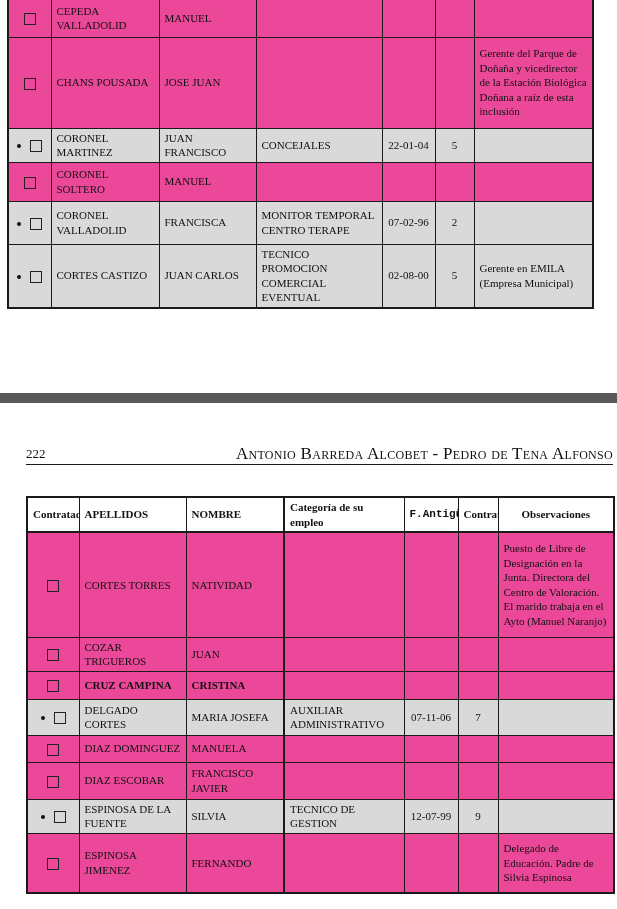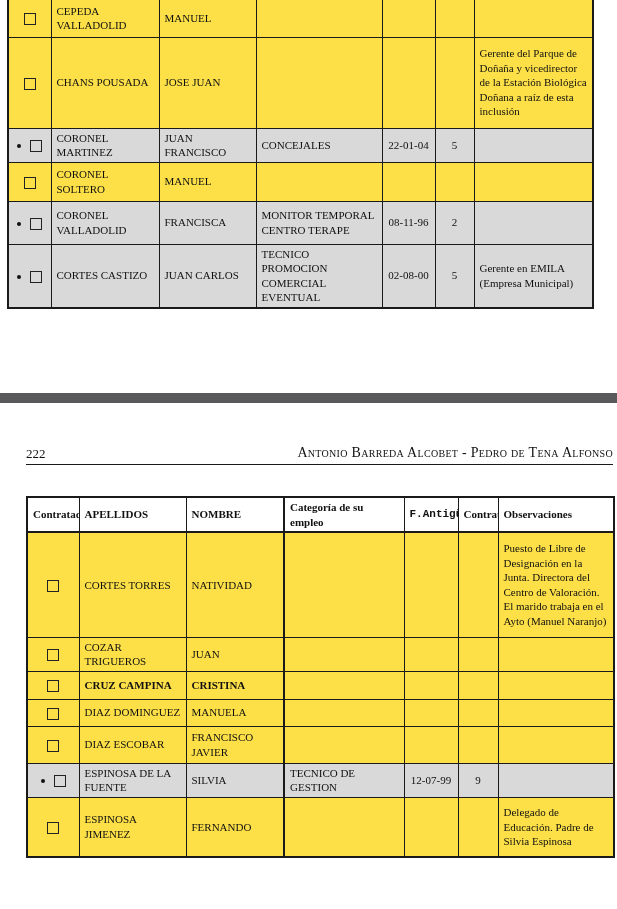--- a/index.html
+++ b/index.html
@@ -5,55 +5,55 @@
   :root{
     --shaded:#d9d9d9;
     --gap:#59595b;
     --border:#1a1a1a;
     --ink:#111;
   }
   html,body{margin:0;padding:0;}
   body{width:617px;height:909px;background:#fff;font-family:"Liberation Serif","DejaVu Serif",serif;color:var(--ink);}
   .page{position:relative;width:617px;height:909px;overflow:hidden;background:#fff;}
 
-  table.doc{border-collapse:collapse;table-layout:fixed;position:absolute;background:#fde047;}
+  table.doc{border-collapse:collapse;table-layout:fixed;position:absolute;background:#ec4899;}
   table.doc td,table.doc th{border:1px solid var(--border);vertical-align:middle;padding:2px 5px;font-size:11px;line-height:1.32;overflow:hidden;}
   tr.shaded td{background:var(--shaded);}
 
   
   #top-table{left:7px;top:0;width:585px;border-left:2px solid var(--border);border-right:2px solid var(--border);border-bottom:2px solid var(--border);}
   #top-table tr:first-child td{border-top:none;}
 
   
   #bottom-table{left:26px;top:496px;width:587px;border:2px solid var(--border);}
   #bottom-table th{border-top:2px solid var(--border);border-bottom:2px solid var(--border);font-weight:bold;background:#fff;}
   #bottom-table td.c-categoria,#bottom-table th.h-categoria{border-left:2px solid var(--border);}
 
   .c-check{text-align:center;padding:1px;}
   .c-date,.c-num{text-align:center;}
   .c-obs{padding:2px 4px;}
   .c-name,.c-first,.c-categoria{padding:2px 4px;}
 
   th.h-contratado,th.h-contratos{font-size:9.5px;text-align:center;}
   th.h-apellidos,th.h-nombre,th.h-categoria{font-size:11.5px;text-align:left;padding-left:5px;}
   th.h-fantigu{font-size:11px;text-align:left;font-family:Liberation Mono, monospace;}
-  th.h-observaciones{font-size:10px;text-align:left;}
+  th.h-observaciones{font-size:10px;text-align:center;}
 
   .cb{display:inline-block;width:10px;height:10px;border:1.4px solid #222;vertical-align:middle;background:transparent;}
   .bullet{display:inline-block;width:4px;height:4px;border-radius:50%;background:#111;vertical-align:middle;margin-right:9px;}
 
   .h37{height:37px;} .h91{height:91px;} .h40{height:24px;} .h39{height:39px;margin-top:17px;}
   .h43{height:43px;} .h57{height:57px;} .h27{height:27px;} .h105{height:105px;}
   .h25{height:25px;} .h28{height:28px;font-weight:bold;} .h36{height:36px;} .h60{height:60px;}
 
   #page-gap{position:absolute;left:0;top:393px;width:617px;height:10px;background:var(--gap);}
 
   #page-head{position:absolute;left:26px;top:444px;width:587px;height:20px;border-bottom:1px solid var(--border);display:flex;justify-content:space-between;align-items:center;}
   #page-num{font-size:13px;line-height:1;padding-bottom:2px;}
-  #running-title{font-size:14px;line-height:1;padding-bottom:2px;font-variant:small-caps;letter-spacing:0.3px;}
+  #running-title{font-size:17px;line-height:1;padding-bottom:2px;font-variant:small-caps;letter-spacing:0.3px;}
 </style>
 </head>
 <body>
 
 <div class="page">
 
   <table class="doc" id="top-table">
     <colgroup>
       <col style="width:43px">
         <col style="width:108px">
@@ -98,21 +98,21 @@
       <td class="c-categoria"></td>
       <td class="c-date"></td>
       <td class="c-num"></td>
       <td class="c-obs"></td>
     </tr>
     <tr class="h43 shaded">
       <td class="c-check"><span class="bullet"></span><span class="cb"></span></td>
       <td class="c-name">CORONEL VALLADOLID</td>
       <td class="c-first">FRANCISCA</td>
       <td class="c-categoria">MONITOR TEMPORAL CENTRO TERAPE</td>
-      <td class="c-date">08-11-96</td>
+      <td class="c-date">07-02-96</td>
       <td class="c-num">2</td>
       <td class="c-obs"></td>
     </tr>
     <tr class="h57 shaded">
       <td class="c-check"><span class="bullet"></span><span class="cb"></span></td>
       <td class="c-name">CORTES CASTIZO</td>
       <td class="c-first">JUAN CARLOS</td>
       <td class="c-categoria">TECNICO PROMOCION COMERCIAL EVENTUAL</td>
       <td class="c-date">02-08-00</td>
       <td class="c-num">5</td>
@@ -168,20 +168,29 @@
     </tr>
     <tr class="h28">
       <td class="c-check"><span class="cb"></span></td>
       <td class="c-name">CRUZ CAMPINA</td>
       <td class="c-first">CRISTINA</td>
       <td class="c-categoria"></td>
       <td class="c-date"></td>
       <td class="c-num"></td>
       <td class="c-obs"></td>
     </tr>
+    <tr class="h36 shaded">
+      <td class="c-check"><span class="bullet"></span><span class="cb"></span></td>
+      <td class="c-name">DELGADO CORTES</td>
+      <td class="c-first">MARIA JOSEFA</td>
+      <td class="c-categoria">AUXILIAR ADMINISTRATIVO</td>
+      <td class="c-date">07-11-06</td>
+      <td class="c-num">7</td>
+      <td class="c-obs"></td>
+    </tr>
     <tr class="h27">
       <td class="c-check"><span class="cb"></span></td>
       <td class="c-name">DIAZ DOMINGUEZ</td>
       <td class="c-first">MANUELA</td>
       <td class="c-categoria"></td>
       <td class="c-date"></td>
       <td class="c-num"></td>
       <td class="c-obs"></td>
     </tr>
     <tr class="h37">

